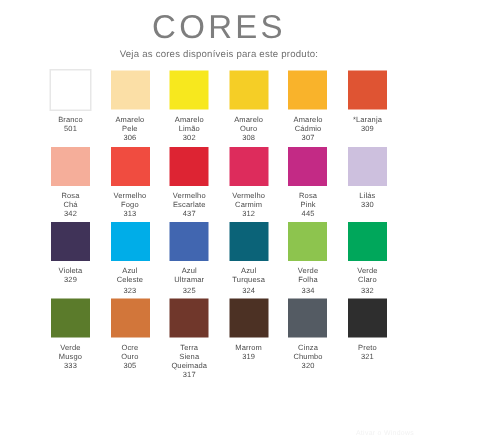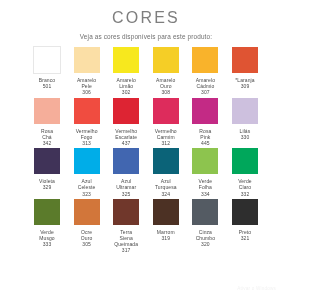--- a/index.html
+++ b/index.html
@@ -16,21 +16,21 @@
   .page {
     position: relative;
     width: 292px;
     height: 292px;
     background: #ffffff;
     box-sizing: border-box;
     padding: 0;
   }
   .title {
     text-align: center;
-    font-size: 16px;
+    font-size: 22px;
     letter-spacing: 2.2px;
     color: #7e7e7e;
     font-weight: 400;
     margin: 8px 0 0 0;
     line-height: 20px;
   }
   .subtitle {
     text-align: center;
     font-size: 6.4px;
     color: #6f6f6f;

